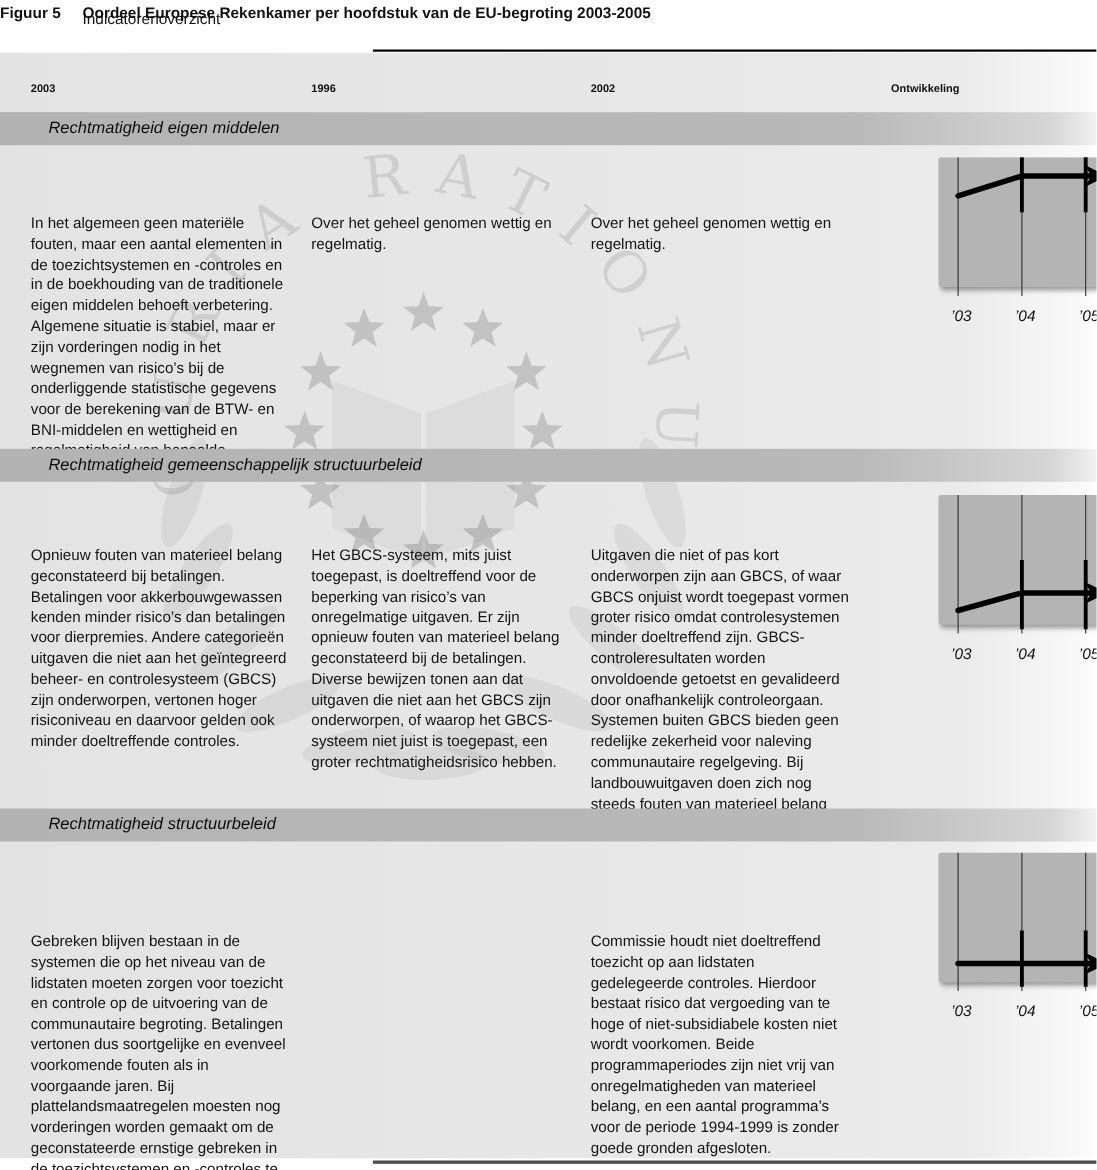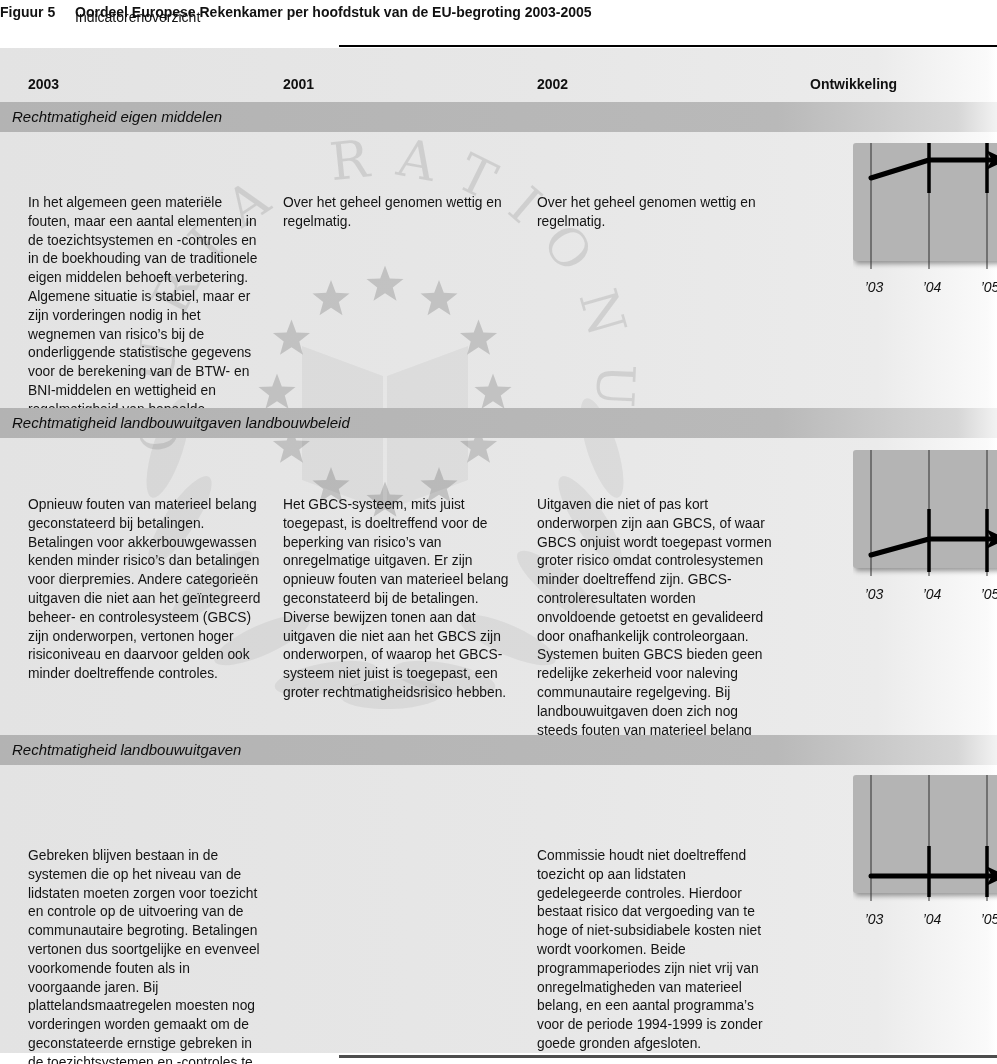--- a/index.html
+++ b/index.html
@@ -15,25 +15,25 @@
   
   .rule{position:absolute;left:339px;width:658px;}
   .rule-top{top:45px;height:2px;background:#000;}
   .rule-bottom{top:1055px;height:3px;background:#4d4d4d;}
   
   .figure-area{
     position:absolute;left:0;top:48px;width:997px;height:1005px;
     background:linear-gradient(90deg,#e3e3e3 0%,#e7e7e7 55%,#ebebeb 88%,#fafafa 99%,#ffffff 100%);
   }
   .watermark{position:absolute;left:140px;top:90px;width:520px;height:620px;pointer-events:none;}
-  .col-header{position:absolute;top:28px;font-size:14px;font-weight:bold;}
+  .col-header{position:absolute;top:28px;font-size:10px;font-weight:bold;}
   .ch1{left:28px}.ch2{left:283px}.ch3{left:537px}.ch4{left:810px}
   .band{
     position:absolute;left:0;width:997px;height:30px;line-height:30px;
-    padding-left:12px;box-sizing:border-box;
+    padding-left:44px;box-sizing:border-box;
     font-size:15px;font-style:italic;color:#0d0d0d;
     background:linear-gradient(90deg,#b3b3b3 0%,#b9b9b9 78%,#d6d6d6 96%,#f2f2f2 100%);
   }
   .band1{top:54px}.band2{top:360px}.band3{top:687px}
   .cell{position:absolute;width:236px;font-size:13.8px;line-height:18.8px;color:#141414;margin-top:48px;}
   .c1{left:28px}.c2{left:283px}.c3{left:537px}
   .r1{top:98px}.r2{top:400px}.r3{top:751px}
   .chart{position:absolute;left:853px;width:166px;height:154px;}
   .chart1{top:95px}.chart2{top:402px}.chart3{top:727px}
 </style>
@@ -85,21 +85,21 @@
           <polygon points="137.0,235.5 141.8,248.4 155.5,249.0 144.8,257.5 148.5,270.8 137.0,263.2 125.5,270.8 129.2,257.5 118.5,249.0 132.2,248.4"></polygon>
           <polygon points="151.5,181.5 156.3,194.4 170.0,195.0 159.3,203.5 162.9,216.8 151.5,209.2 140.0,216.8 143.7,203.5 132.9,195.0 146.6,194.4"></polygon>
           <polygon points="191.0,142.0 195.8,154.8 209.5,155.4 198.8,164.0 202.5,177.2 191.0,169.7 179.5,177.2 183.2,164.0 172.5,155.4 186.2,154.8"></polygon>
         </g>
       <text font-family="DejaVu Serif" ,serif="" font-size="52" letter-spacing="24" fill="rgba(0,0,0,0.10)" style="font-family:'DejaVu Serif',serif;">
         <textPath href="#wm-arc" startOffset="12">CURIA RATIONUM</textPath>
       </text>
     </svg>
 
     <span class="col-header ch1">2003</span>
-    <span class="col-header ch2">2001</span>
+    <span class="col-header ch2">1996</span>
     <span class="col-header ch3">2002</span>
     <span class="col-header ch4">Ontwikkeling</span>
 
     <div class="band band1">Rechtmatigheid eigen middelen</div>
     <div class="cell c1 r1">In het algemeen geen materiële fouten, maar een aantal elementen in de toezichtsystemen en -controles en in de boekhouding van de traditionele eigen middelen behoeft verbetering. Algemene situatie is stabiel, maar er zijn vorderingen nodig in het wegnemen van risico’s bij de onderliggende statistische gegevens voor de berekening van de BTW- en BNI-middelen en wettigheid en regelmatigheid van bepaalde verrichtingen.</div>
     <div class="cell c2 r1">Over het geheel genomen wettig en regelmatig.</div>
     <div class="cell c3 r1">Over het geheel genomen wettig en regelmatig.</div>
     <div class="chart chart1"><svg width="166" height="154" viewBox="0 0 166 154">
           <rect x="0" y="0" width="154" height="118" rx="3" fill="#b4b4b4" style="filter:drop-shadow(2.5px 3px 2.5px rgba(0,0,0,0.38))"></rect>
           <line x1="18" y1="0" x2="18" y2="126" stroke="#2e2e2e" stroke-width="1"></line>
@@ -107,39 +107,39 @@
           <line x1="134" y1="0" x2="134" y2="126" stroke="#2e2e2e" stroke-width="1"></line>
           <line x1="76" y1="0" x2="76" y2="50" stroke="#000" stroke-width="3.5"></line>
           <line x1="134" y1="0" x2="134" y2="50" stroke="#000" stroke-width="3.5"></line>
           <polyline points="18,35 76,17 138,17" fill="none" stroke="#000000" stroke-width="5" stroke-linecap="round" stroke-linejoin="round"></polyline>
           <polygon points="154,17 133,7 139,17 133,27" fill="#000000"></polygon>
           <text x="21" y="149" text-anchor="middle" font-size="14" font-style="italic" style="font-family:'Liberation Sans',sans-serif" fill="#111">’03</text>
           <text x="79" y="149" text-anchor="middle" font-size="14" font-style="italic" style="font-family:'Liberation Sans',sans-serif" fill="#111">’04</text>
           <text x="137" y="149" text-anchor="middle" font-size="14" font-style="italic" style="font-family:'Liberation Sans',sans-serif" fill="#111">’05</text>
         </svg></div>
 
-    <div class="band band2">Rechtmatigheid landbouwuitgaven landbouwbeleid</div>
+    <div class="band band2">Rechtmatigheid gemeenschappelijk structuurbeleid</div>
     <div class="cell c2 r2">Het GBCS-systeem, mits juist toegepast, is doeltreffend voor de beperking van risico’s van onregelmatige uitgaven. Er zijn opnieuw fouten van materieel belang geconstateerd bij de betalingen. Diverse bewijzen tonen aan dat uitgaven die niet aan het GBCS zijn onderworpen, of waarop het GBCS-systeem niet juist is toegepast, een groter rechtmatigheidsrisico hebben.</div>
     <div class="cell c1 r2">Opnieuw fouten van materieel belang geconstateerd bij betalingen. Betalingen voor akkerbouwgewassen kenden minder risico’s dan betalingen voor dierpremies. Andere categorieën uitgaven die niet aan het geïntegreerd beheer- en controlesysteem (GBCS) zijn onderworpen, vertonen hoger risiconiveau en daarvoor gelden ook minder doeltreffende controles.</div>
     <div class="cell c3 r2">Uitgaven die niet of pas kort onderworpen zijn aan GBCS, of waar GBCS onjuist wordt toegepast vormen groter risico omdat controlesystemen minder doeltreffend zijn. GBCS-controleresultaten worden onvoldoende getoetst en gevalideerd door onafhankelijk controleorgaan. Systemen buiten GBCS bieden geen redelijke zekerheid voor naleving communautaire regelgeving. Bij landbouwuitgaven doen zich nog steeds fouten van materieel belang voor.</div>
     <div class="chart chart2"><svg width="166" height="154" viewBox="0 0 166 154">
           <rect x="0" y="0" width="154" height="118" rx="3" fill="#b4b4b4" style="filter:drop-shadow(2.5px 3px 2.5px rgba(0,0,0,0.38))"></rect>
           <line x1="18" y1="0" x2="18" y2="126" stroke="#2e2e2e" stroke-width="1"></line>
           <line x1="76" y1="0" x2="76" y2="126" stroke="#2e2e2e" stroke-width="1"></line>
           <line x1="134" y1="0" x2="134" y2="126" stroke="#2e2e2e" stroke-width="1"></line>
           <line x1="76" y1="59" x2="76" y2="122" stroke="#000" stroke-width="3.5"></line>
           <line x1="134" y1="59" x2="134" y2="122" stroke="#000" stroke-width="3.5"></line>
           <polyline points="18,105 76,89 138,89" fill="none" stroke="#000000" stroke-width="5" stroke-linecap="round" stroke-linejoin="round"></polyline>
           <polygon points="154,89 133,79 139,89 133,99" fill="#000000"></polygon>
           <text x="21" y="149" text-anchor="middle" font-size="14" font-style="italic" style="font-family:'Liberation Sans',sans-serif" fill="#111">’03</text>
           <text x="79" y="149" text-anchor="middle" font-size="14" font-style="italic" style="font-family:'Liberation Sans',sans-serif" fill="#111">’04</text>
           <text x="137" y="149" text-anchor="middle" font-size="14" font-style="italic" style="font-family:'Liberation Sans',sans-serif" fill="#111">’05</text>
         </svg></div>
 
-    <div class="band band3">Rechtmatigheid landbouwuitgaven</div>
+    <div class="band band3">Rechtmatigheid structuurbeleid</div>
     <div class="cell c1 r3">Gebreken blijven bestaan in de systemen die op het niveau van de lidstaten moeten zorgen voor toezicht en controle op de uitvoering van de communautaire begroting. Betalingen vertonen dus soortgelijke en evenveel voorkomende fouten als in voorgaande jaren. Bij plattelandsmaatregelen moesten nog vorderingen worden gemaakt om de geconstateerde ernstige gebreken in de toezichtsystemen en -controles te verhelpen.</div>
     <div class="cell c3 r3">Commissie houdt niet doeltreffend toezicht op aan lidstaten gedelegeerde controles. Hierdoor bestaat risico dat vergoeding van te hoge of niet-subsidiabele kosten niet wordt voorkomen. Beide programmaperiodes zijn niet vrij van onregelmatigheden van materieel belang, en een aantal programma’s voor de periode 1994-1999 is zonder goede gronden afgesloten.</div>
     <div class="chart chart3"><svg width="166" height="154" viewBox="0 0 166 154">
           <rect x="0" y="0" width="154" height="118" rx="3" fill="#b4b4b4" style="filter:drop-shadow(2.5px 3px 2.5px rgba(0,0,0,0.38))"></rect>
           <line x1="18" y1="0" x2="18" y2="126" stroke="#2e2e2e" stroke-width="1"></line>
           <line x1="76" y1="0" x2="76" y2="126" stroke="#2e2e2e" stroke-width="1"></line>
           <line x1="134" y1="0" x2="134" y2="126" stroke="#2e2e2e" stroke-width="1"></line>
           <line x1="76" y1="71" x2="76" y2="122" stroke="#000" stroke-width="3.5"></line>
           <line x1="134" y1="71" x2="134" y2="122" stroke="#000" stroke-width="3.5"></line>
           <polyline points="18,101 76,101 138,101" fill="none" stroke="#000000" stroke-width="5" stroke-linecap="round" stroke-linejoin="round"></polyline>

